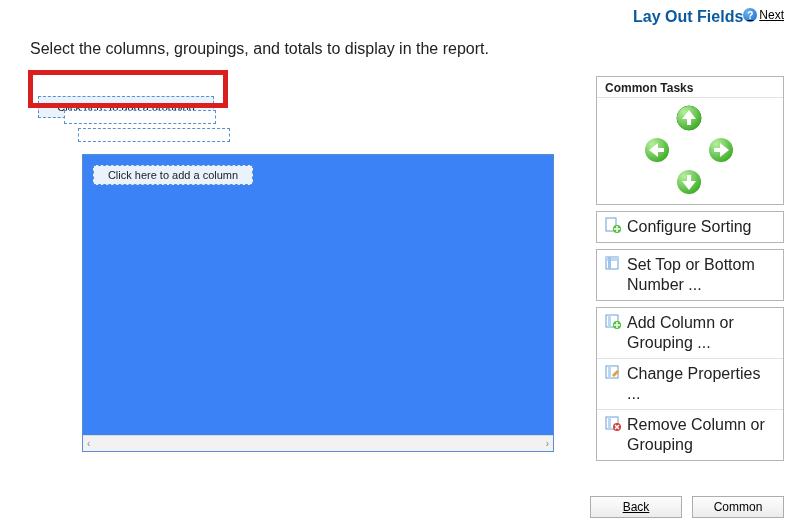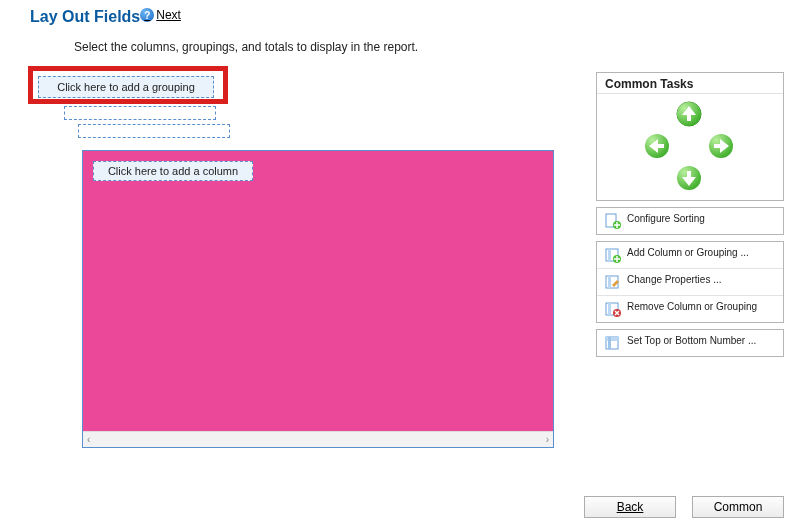--- a/index.html
+++ b/index.html
@@ -9,21 +9,21 @@
     font-size: 12px;
     color: #222;
     background: #fff;
     width: 798px;
     height: 526px;
     position: relative;
     overflow: hidden;
   }
   .header {
     display: flex;
-    justify-content: flex-start;
+    justify-content: flex-end;
     align-items: flex-start;
     padding: 8px 14px 0 30px;
   }
   .title {
     font-size: 16px;
     font-weight: 600;
     color: #0a5aa0;
   }
   .help {
     display: flex;
@@ -37,22 +37,21 @@
     width: 14px; height: 14px;
     border-radius: 50%;
     background: radial-gradient(circle at 35% 30%, #6cb4f3, #1769c4);
     color: #fff;
     font-size: 10px;
     font-weight: bold;
     display: flex; align-items: center; justify-content: center;
   }
   .instruction {
     padding: 14px 30px 18px 30px;
-    font-size: 12px;
-    margin-left: 44px;
+    font-size: 16px;
   }
   .content {
     display: flex;
     padding: 0 14px 0 34px;
     gap: 24px;
   }
   .canvas-area {
     flex: 1;
     position: relative;
     padding-top: 4px;
@@ -67,21 +66,21 @@
     pointer-events: none;
     z-index: 10;
   }
   .grouping-stack {
     position: relative;
     height: 80px;
   }
   .add-grouping {
     position: absolute;
     left: 4px;
-    top: 0;
+    top: 16px;
     width: 176px;
     height: 22px;
     border: 1px dashed #5a8fcf;
     background: #eaf2fb;
     color: #222;
     font-size: 11px;
     display: flex;
     align-items: center;
     justify-content: center;
     cursor: pointer;
@@ -92,21 +91,21 @@
     height: 14px;
     background: #fff;
   }
   .stagger.s1 { left: 30px; top: 30px; width: 152px; }
   .stagger.s2 { left: 44px; top: 48px; width: 152px; }
   .main-canvas {
     margin-left: 48px;
     width: 472px;
     height: 298px;
     border: 1px solid #5a8fcf;
-    background: #ec4899;
+    background: #3b82f6;
     position: relative;
     margin-top: -6px;
   }
   .add-column {
     position: absolute;
     left: 10px;
     top: 10px;
     width: 160px;
     height: 20px;
     border: 1px dashed #5a8fcf;
@@ -155,39 +154,39 @@
   }
   .arrow-btn.up    { left: 78px; top: 6px; }
   .arrow-btn.left  { left: 46px; top: 38px; }
   .arrow-btn.right { left: 110px; top: 38px; }
   .arrow-btn.down  { left: 78px; top: 70px; }
   .task-item {
     display: flex;
     align-items: flex-start;
     gap: 6px;
     padding: 5px 8px;
-    font-size: 10px;
+    font-size: 16px;
     border-top: 1px solid #e2e2e2;
     cursor: pointer;
     line-height: 1.25;
   }
   .task-item:first-child { border-top: none; }
   .task-item .label { flex: 1; }
   .ticon {
     width: 16px; height: 16px;
     flex-shrink: 0;
     display: flex; align-items: center; justify-content: center;
     font-size: 11px;
   }
   .footer {
     position: absolute;
     right: 14px;
     bottom: 8px;
     display: flex;
-    gap: 16px;
+    gap: 10px;
   }
   .wiz-btn {
     width: 92px;
     height: 22px;
     border: 1px solid #adadad;
     background: linear-gradient(#fdfdfd, #ececec);
     font-size: 12px;
     font-family: inherit;
     cursor: pointer;
     text-decoration: none;
@@ -295,20 +294,33 @@
         </span>
         <span class="label">Configure Sorting</span>
       </div>
     </div>
 
     <div class="panel-group">
       <div class="task-item">
         <span class="ticon">
           <svg width="16" height="16">
               <rect x="1" y="2" width="12" height="12" fill="#fff" stroke="#6aa0d8"></rect>
+              <rect x="1" y="2" width="12" height="4" fill="#bcd7f2"></rect>
+              <rect x="3" y="2" width="3" height="12" fill="#9fc4ea"></rect>
+            </svg>
+        </span>
+        <span class="label">Set Top or Bottom Number ...</span>
+      </div>
+    </div>
+
+    <div class="panel-group">
+      <div class="task-item">
+        <span class="ticon">
+          <svg width="16" height="16">
+              <rect x="1" y="2" width="12" height="12" fill="#fff" stroke="#6aa0d8"></rect>
               <rect x="3" y="2" width="3" height="12" fill="#bcd7f2"></rect>
               <circle cx="12" cy="12" r="4" fill="#4fc13a"></circle>
               <path d="M12 9 L12 15 M9 12 L15 12" stroke="#fff" stroke-width="1.5"></path>
             </svg>
         </span>
         <span class="label">Add Column or Grouping ...</span>
       </div>
       <div class="task-item">
         <span class="ticon">
           <svg width="16" height="16">
@@ -324,32 +336,19 @@
           <svg width="16" height="16">
               <rect x="1" y="2" width="12" height="12" fill="#fff" stroke="#6aa0d8"></rect>
               <rect x="3" y="2" width="3" height="12" fill="#bcd7f2"></rect>
               <circle cx="12" cy="12" r="4" fill="#d23b3b"></circle>
               <path d="M10 10 L14 14 M14 10 L10 14" stroke="#fff" stroke-width="1.5"></path>
             </svg>
         </span>
         <span class="label">Remove Column or Grouping</span>
       </div>
     </div>
-
-    <div class="panel-group">
-      <div class="task-item">
-        <span class="ticon">
-          <svg width="16" height="16">
-              <rect x="1" y="2" width="12" height="12" fill="#fff" stroke="#6aa0d8"></rect>
-              <rect x="1" y="2" width="12" height="4" fill="#bcd7f2"></rect>
-              <rect x="3" y="2" width="3" height="12" fill="#9fc4ea"></rect>
-            </svg>
-        </span>
-        <span class="label">Set Top or Bottom Number ...</span>
-      </div>
-    </div>
   </div>
 </div>
 
 <div class="footer">
   <button class="wiz-btn"><span style="text-decoration:underline">Back</span></button>
   <button class="wiz-btn">Common</button>
 </div>
 
 </body></html>

